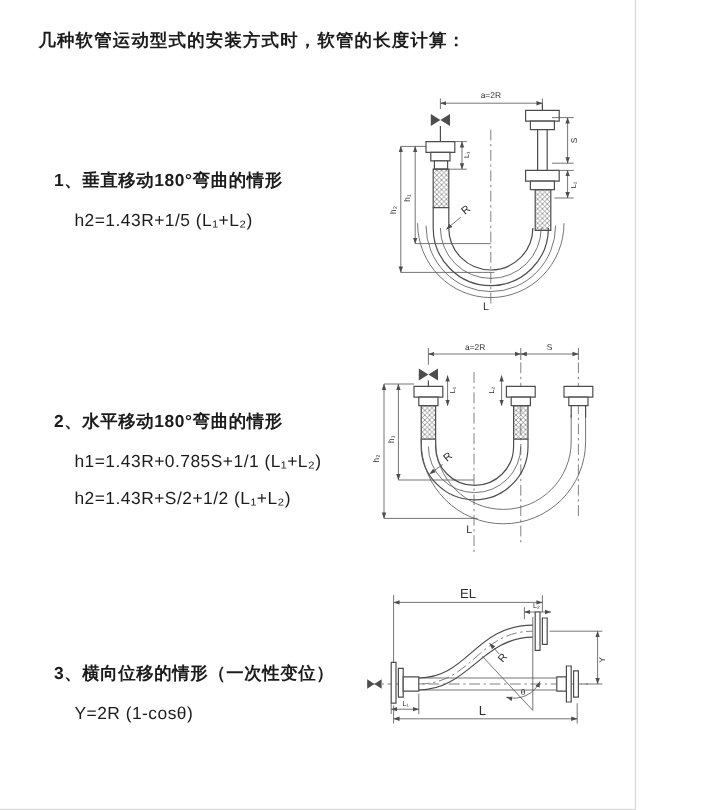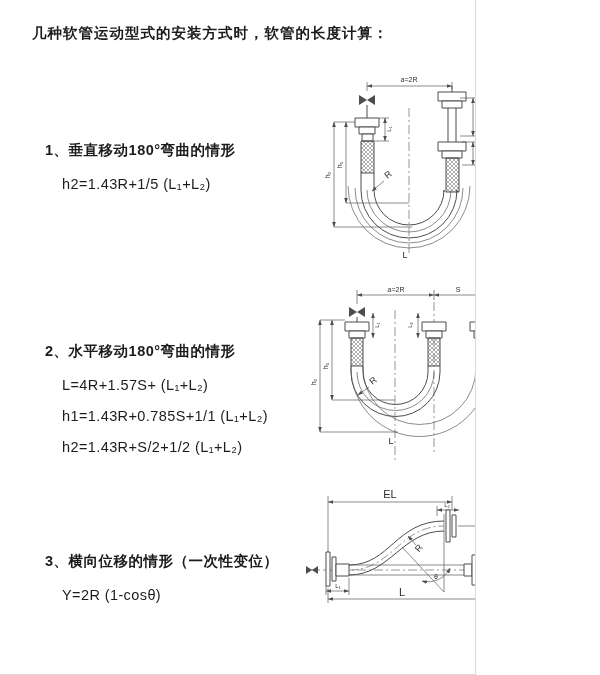--- a/index.html
+++ b/index.html
@@ -1,17 +1,17 @@
 <!DOCTYPE html>
 <html><head>
 <meta charset="utf-8">
 <style>
   html,body{margin:0;padding:0;background:#fff;}
   .page{
-    position:relative;width:476px;height:675px;background:#ffffff;overflow:hidden;
+    position:relative;width:530px;height:675px;background:#ffffff;overflow:hidden;
     font-family:"Liberation Sans","DejaVu Sans",sans-serif;color:#1c1c1c;
     border-right:1px solid #d9d9d9;border-bottom:1px solid #d9d9d9;box-sizing:border-box;
   }
   .title{position:absolute;left:32px;top:24px;font-size:14.5px;font-weight:600;letter-spacing:1px;}
   .sec{position:absolute;left:45px;margin-top:40px;}
   .sec .hd{font-size:14.5px;font-weight:600;letter-spacing:0.5px;margin-bottom:9px;}
   .sec .fm{font-size:14.5px;letter-spacing:0.4px;padding-left:17px;line-height:31px;white-space:pre;}
   .dia{position:absolute;}
   svg{overflow:visible;}
   svg *{vector-effect:non-scaling-stroke;}
@@ -103,21 +103,20 @@
 
       <text class="dlab med" transform="rotate(-40 78,107)" x="78" y="107" text-anchor="middle">R</text>
       <line class="th" x1="72" y1="111" x2="60" y2="121" marker-end="url(#ar)"></line>
 
       <text class="dlab med" x="93" y="188" text-anchor="middle">L</text>
     </svg>
   </div>
 
   <div class="sec" style="top:302px;">
     <div class="hd">2、水平移动180°弯曲的情形</div>
-    <div class="fm">L=4R+1.57S+ (L₁+L₂)</div>
     <div class="fm">h1=1.43R+0.785S+1/1 (L₁+L₂)</div>
     <div class="fm">h2=1.43R+S/2+1/2 (L₁+L₂)</div>
   </div>
 
   <div class="dia" style="left:306px;top:282px;">
     <svg width="294" height="185" viewBox="0 0 294 185">
       <line class="dash" x1="89" y1="28" x2="89" y2="178"></line>
       <line class="dash" x1="128" y1="20" x2="128" y2="172"></line>
       <line class="dash" x1="176" y1="20" x2="176" y2="150"></line>
 

